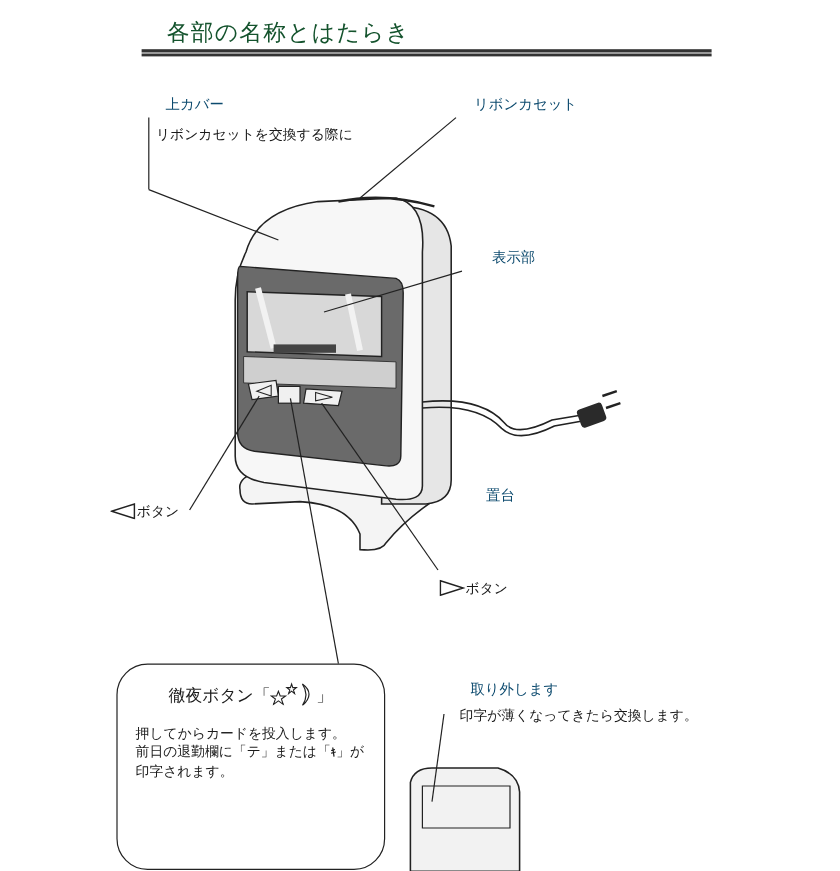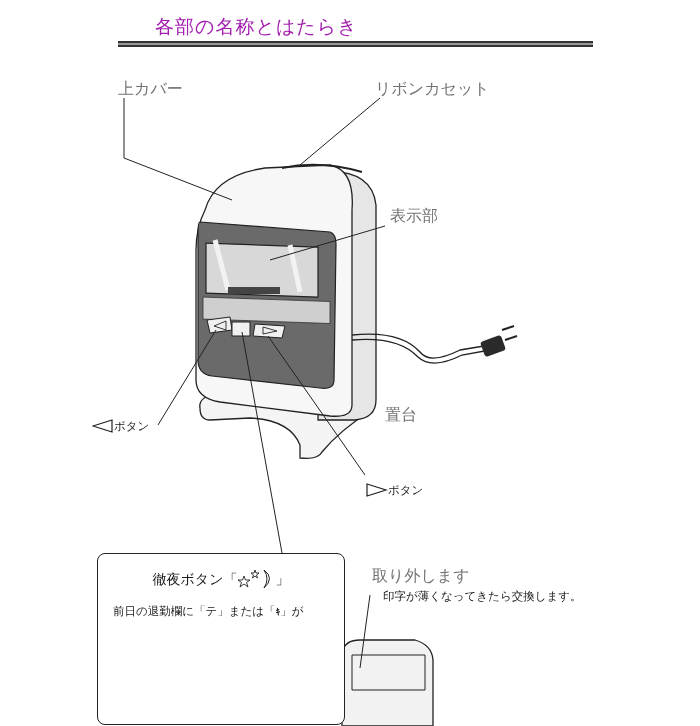--- a/index.html
+++ b/index.html
@@ -1,26 +1,26 @@
 <!DOCTYPE html>
 <html><head>
 <meta charset="utf-8">
 <style>
   html, body { margin:0; padding:0; background:#ffffff; }
   body { width:700px; height:726px; position:relative; overflow:hidden;
          font-family:"DejaVu Sans", "Liberation Sans", sans-serif; color:#1a1a1a; }
   .abs { position:absolute; }
-  .title { left:155px; top:14px; font-size:19px; letter-spacing:1px; color:#a21caf; }
+  .title { left:139px; top:14px; font-size:19px; letter-spacing:1px; color:#14532d; }
   .rule { left:118px; top:41px; width:475px; height:6px;
           background: linear-gradient(#333 0 2px, #999 2px 4px, #333 4px 6px); }
-  .label-lg { font-size:16px; color:#737373; white-space:nowrap; }
+  .label-lg { font-size:12px; color:#0c4a6e; white-space:nowrap;margin-left:20px; }
   .label-sm { font-size:11.5px; color:#1a1a1a; white-space:nowrap; line-height:16px; }
   svg.art { position:absolute; left:0; top:0; }
-  .callout { left:97px; top:553px; width:248px; height:172px; border:1.5px solid #222;
-             border-radius:8px; box-sizing:border-box; background:#fff; }
+  .callout { left:97px; top:553px; width:224px; height:172px; border:1.5px solid #222;
+             border-radius:26px; box-sizing:border-box; background:#fff; }
   .callout-title { position:absolute; left:0; right:0; top:14px; text-align:center; font-size:14px; }
   .callout-body { position:absolute; left:15px; top:50px; font-size:11.5px; line-height:15px; }
 </style>
 </head>
 <body>
 
 <div class="abs title">各部の名称とはたらき</div>
 <div class="abs rule"></div>
 
 <svg class="art" width="700" height="726">
@@ -62,20 +62,21 @@
   <line x1="242" y1="332" x2="282" y2="553" stroke="#222" stroke-width="1"></line>
   <line x1="268" y1="336" x2="365" y2="475" stroke="#222" stroke-width="1"></line>
 
   <path d="M342,652 Q345,640 360,640 L415,640 Q432,645 433,660 L433,726 L342,726 Z" fill="#f2f2f2" stroke="#222" stroke-width="1.3"></path>
   <path d="M352,655 L425,655 L425,690 L352,690 Z" fill="none" stroke="#222"></path>
   <line x1="370" y1="595" x2="360" y2="668" stroke="#222" stroke-width="1"></line>
 </svg>
 
 <div class="abs label-lg" style="left:118px;top:79px">上カバー</div>
 <div class="abs label-sm" style="left:130px;top:104px">
+  <div>リボンカセットを交換する際に</div>
 </div>
 
 <div class="abs label-lg" style="left:375px;top:79px">リボンカセット</div>
 <div class="abs label-lg" style="left:390px;top:206px">表示部</div>
 <div class="abs label-lg" style="left:385px;top:405px">置台</div>
 
 <div class="abs label-sm" style="left:92px;top:418px;display:flex;align-items:center">
   <svg width="22" height="14">
       <path d="M1,7 L20,1 L20,13 Z" fill="none" stroke="#222" stroke-width="1.2"></path>
     </svg>
@@ -94,15 +95,17 @@
 
 <div class="abs callout">
   <div class="callout-title">
     <span>徹夜ボタン「</span><svg width="38" height="20" style="vertical-align:-4px">
       <path d="M7,8 L8.5,12 L13,12 L9.5,14.5 L11,19 L7,16 L3,19 L4.5,14.5 L1,12 L5.5,12 Z" fill="none" stroke="#222" stroke-width="0.9"></path>
       <path d="M18,2 L19,5 L22,5 L19.5,7 L20.5,10 L18,8 L15.5,10 L16.5,7 L14,5 L17,5 Z" fill="none" stroke="#222" stroke-width="0.9"></path>
       <path d="M27,2 Q38,10 27,20 Q33,11 27,2 Z" fill="none" stroke="#222" stroke-width="1"></path>
     </svg><span>」</span>
   </div>
   <div class="callout-body">
+    <div>押してからカードを投入します。</div>
     <div><span>前日の退勤欄に「テ」または「</span><span style="font-weight:bold;font-size:9px">ｷ</span><span>」が</span></div>
+    <div>印字されます。</div>
   </div>
 </div>
 
 </body></html>

